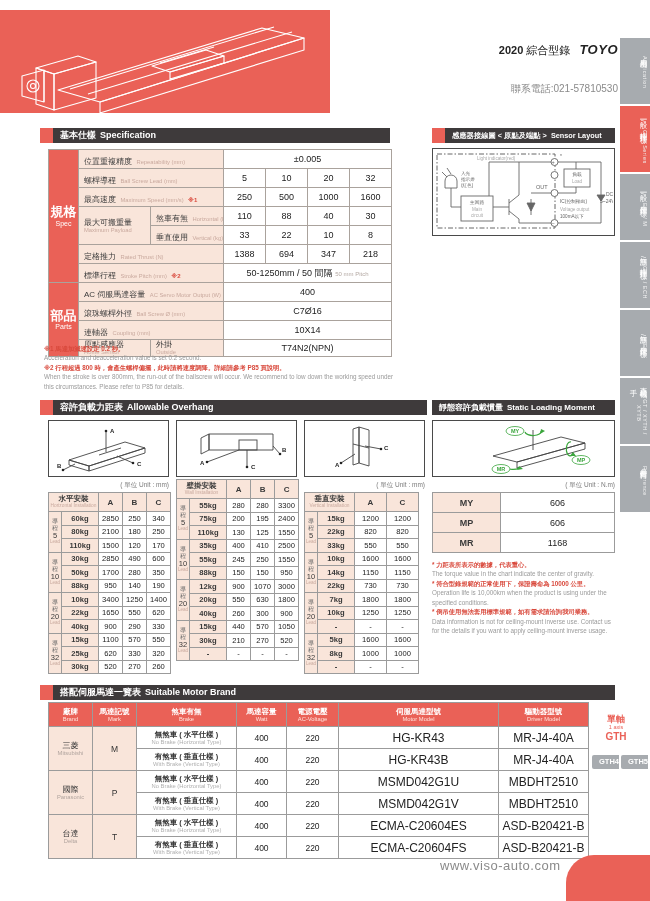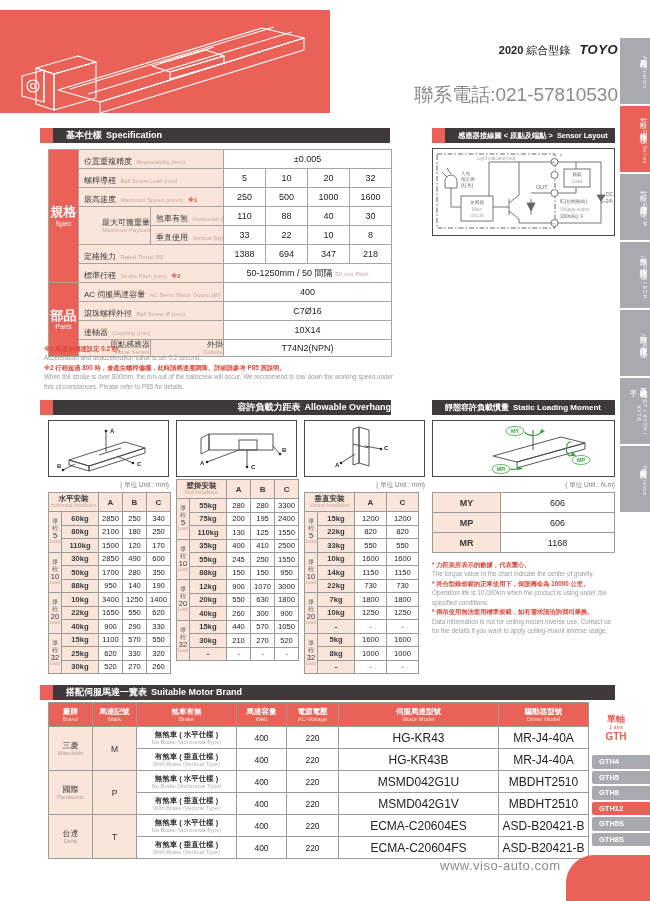--- a/index.html
+++ b/index.html
@@ -6,51 +6,51 @@
   *{box-sizing:border-box; margin:0; padding:0;}
   body{ width:650px; height:901px; position:relative; background:#fff; overflow:hidden;
         font-family:"Liberation Sans","DejaVu Sans",sans-serif; }
   .abs{position:absolute;}
 
   
   .hero{ left:0; top:10px; width:330px; height:103px; background:var(--accent); }
   .logo-line{ right:32px; top:42px; text-align:left; font-size:11px; color:#222; }
   .logo-line .year{font-weight:bold;}
   .logo{ font-style:italic; font-weight:900; letter-spacing:.5px; font-size:13px; margin-left:6px;}
-  .phone{ right:32px; top:82px; font-size:19px; color:#8a8a8a; }
+  .phone{ right:32px; top:82px; font-size:10px; color:#8a8a8a; }
 
   
   .side-tabs{ right:0; top:38px; width:30px; height:474px; display:flex; flex-direction:column; gap:2px; }
   .side-tab{ flex:1; background:var(--gray); writing-mode:vertical-rl; text-align:center;
              display:flex; justify-content:center; padding:3px 2px; cursor:pointer;}
   .side-tab.active{ background:var(--accent); }
   .t-zh{ display:block; font-size:7.5px; color:#fff; letter-spacing:1px;}
   .t-en{ display:block; font-size:5.5px; color:#f2f2f2; letter-spacing:.5px;}
 
   
   .sec{ display:flex; height:15px; }
   .sec .sq{ width:13px; background:var(--accent); }
   .sec .bar{ flex:1; background:var(--bar); color:#fff; font-size:9px; font-weight:bold;
-             line-height:15px; padding-left:13px; white-space:nowrap; }
+             line-height:15px; padding-left:7px; white-space:nowrap; }
   .sec .bar .en{ margin-left:4px; }
 
   
   table{ border-collapse:collapse; }
   .spec-table{ width:343px; table-layout:fixed; border:1.5px solid var(--bdd); }
   .spec-table td{ border:1px solid #aaa29c; height:17px; overflow:hidden; }
   .gcell{ background:var(--accent); color:#fff; text-align:center; vertical-align:middle; }
   .gcell .gzh{ font-size:13px; font-weight:bold; line-height:1.1; }
   .gcell .gen{ font-size:7px; }
   .lcell{ background:var(--pink); padding-left:5px; white-space:nowrap; }
   .lzh{ font-size:8px; color:#3a3a3a; font-weight:normal; }
   .len{ font-size:5.8px; color:#c9a99e; }
   .mark{ font-size:6px; color:#d9493c; font-weight:bold; }
   .vcell{ background:#fff; text-align:center; font-size:9px; color:#222; }
   .vnote{ font-size:6px; color:#b5aaa4; }
-  .lstack div{ line-height:1.15;text-align:right; }
+  .lstack div{ line-height:1.15; }
 
   
   .note-zh{ color:#d9493c; font-size:6.3px; font-weight:bold; line-height:1.5; }
   .note-en{ color:#9a9a9a; font-size:6.3px; line-height:1.5; }
 
   
   .sensor-box{ left:432px; top:148px; width:183px; height:88px; border:1.5px solid #4a4a4a; background:#fff; }
 
   
   .dia-box{ border:1.5px solid #4a4a4a; background:#fff; height:57px; }
@@ -88,21 +88,21 @@
   .brk-zh{ font-size:7.5px; font-weight:bold; color:#333; line-height:1.25;}
   .brk-en{ font-size:5.8px; color:#b0b0b0; line-height:1.1;}
   .num{ font-size:8.5px; color:#222; }
   .model{ font-size:12px; color:#222; }
 
   
   .series-label{ right:4px; top:714px; width:60px; text-align:center; color:var(--accent); line-height:1.15;}
   .series-label .s1{ font-size:9px; font-weight:bold; }
   .series-label .s2{ font-size:5.5px; }
   .series-label .s3{ font-size:10px; font-weight:bold; }
-  .gth-tabs{ right:0; top:755px; width:58px; display:flex; flex-direction:column; gap:2px;}
+  .gth-tabs{ right:0; top:755px; width:58px; display:flex; gap:2px;}
   .gth-tab{ height:13.5px; background:var(--gray); color:#fff; font-size:7.5px; font-weight:bold;
             line-height:13.5px; padding-left:7px; border-radius:2px 0 0 2px; cursor:pointer;}
   .gth-tab.active{ background:var(--accent); }
 
   .website{ left:440px; top:858px; font-size:13px; font-weight:normal; color:#8a8a8a; letter-spacing:.5px;}
   .blob{ right:0; bottom:0; width:84px; height:46px; background:var(--accent); border-top-left-radius:28px; }
 
   svg text{ font-family:"Liberation Sans","DejaVu Sans",sans-serif; }
 </style>
 </head>
@@ -334,21 +334,21 @@
       <text x="44" y="11">Light indicator(red)</text>
       <text x="44" y="62" text-anchor="middle">Main</text>
       <text x="44" y="68" text-anchor="middle">circuit</text>
       <text x="144" y="34" text-anchor="middle">Load</text>
       <text x="127" y="62">Voltage output</text>
       <text x="127" y="69" fill="#666">100mA以下</text>
     </g>
   </svg>
 </div>
 
-<div class="abs sec" style="left:40px; top:400px; width:351px;text-align:right;">
+<div class="abs sec" style="left:40px; top:400px; width:387px;">
   <div class="sq"></div>
   <div class="bar">
     <span>容許負載力距表</span><span class="en">Allowable Overhang</span>
   </div>
 </div>
 
 <div class="abs dia-box" style="left:48px; top:420px; width:121px;">
   <svg width="118" height="54" viewBox="0 0 118 52">
     <g stroke="#444" stroke-width="0.9" fill="none">
       <polygon points="20,38 76,20 96,26 40,44"></polygon>

